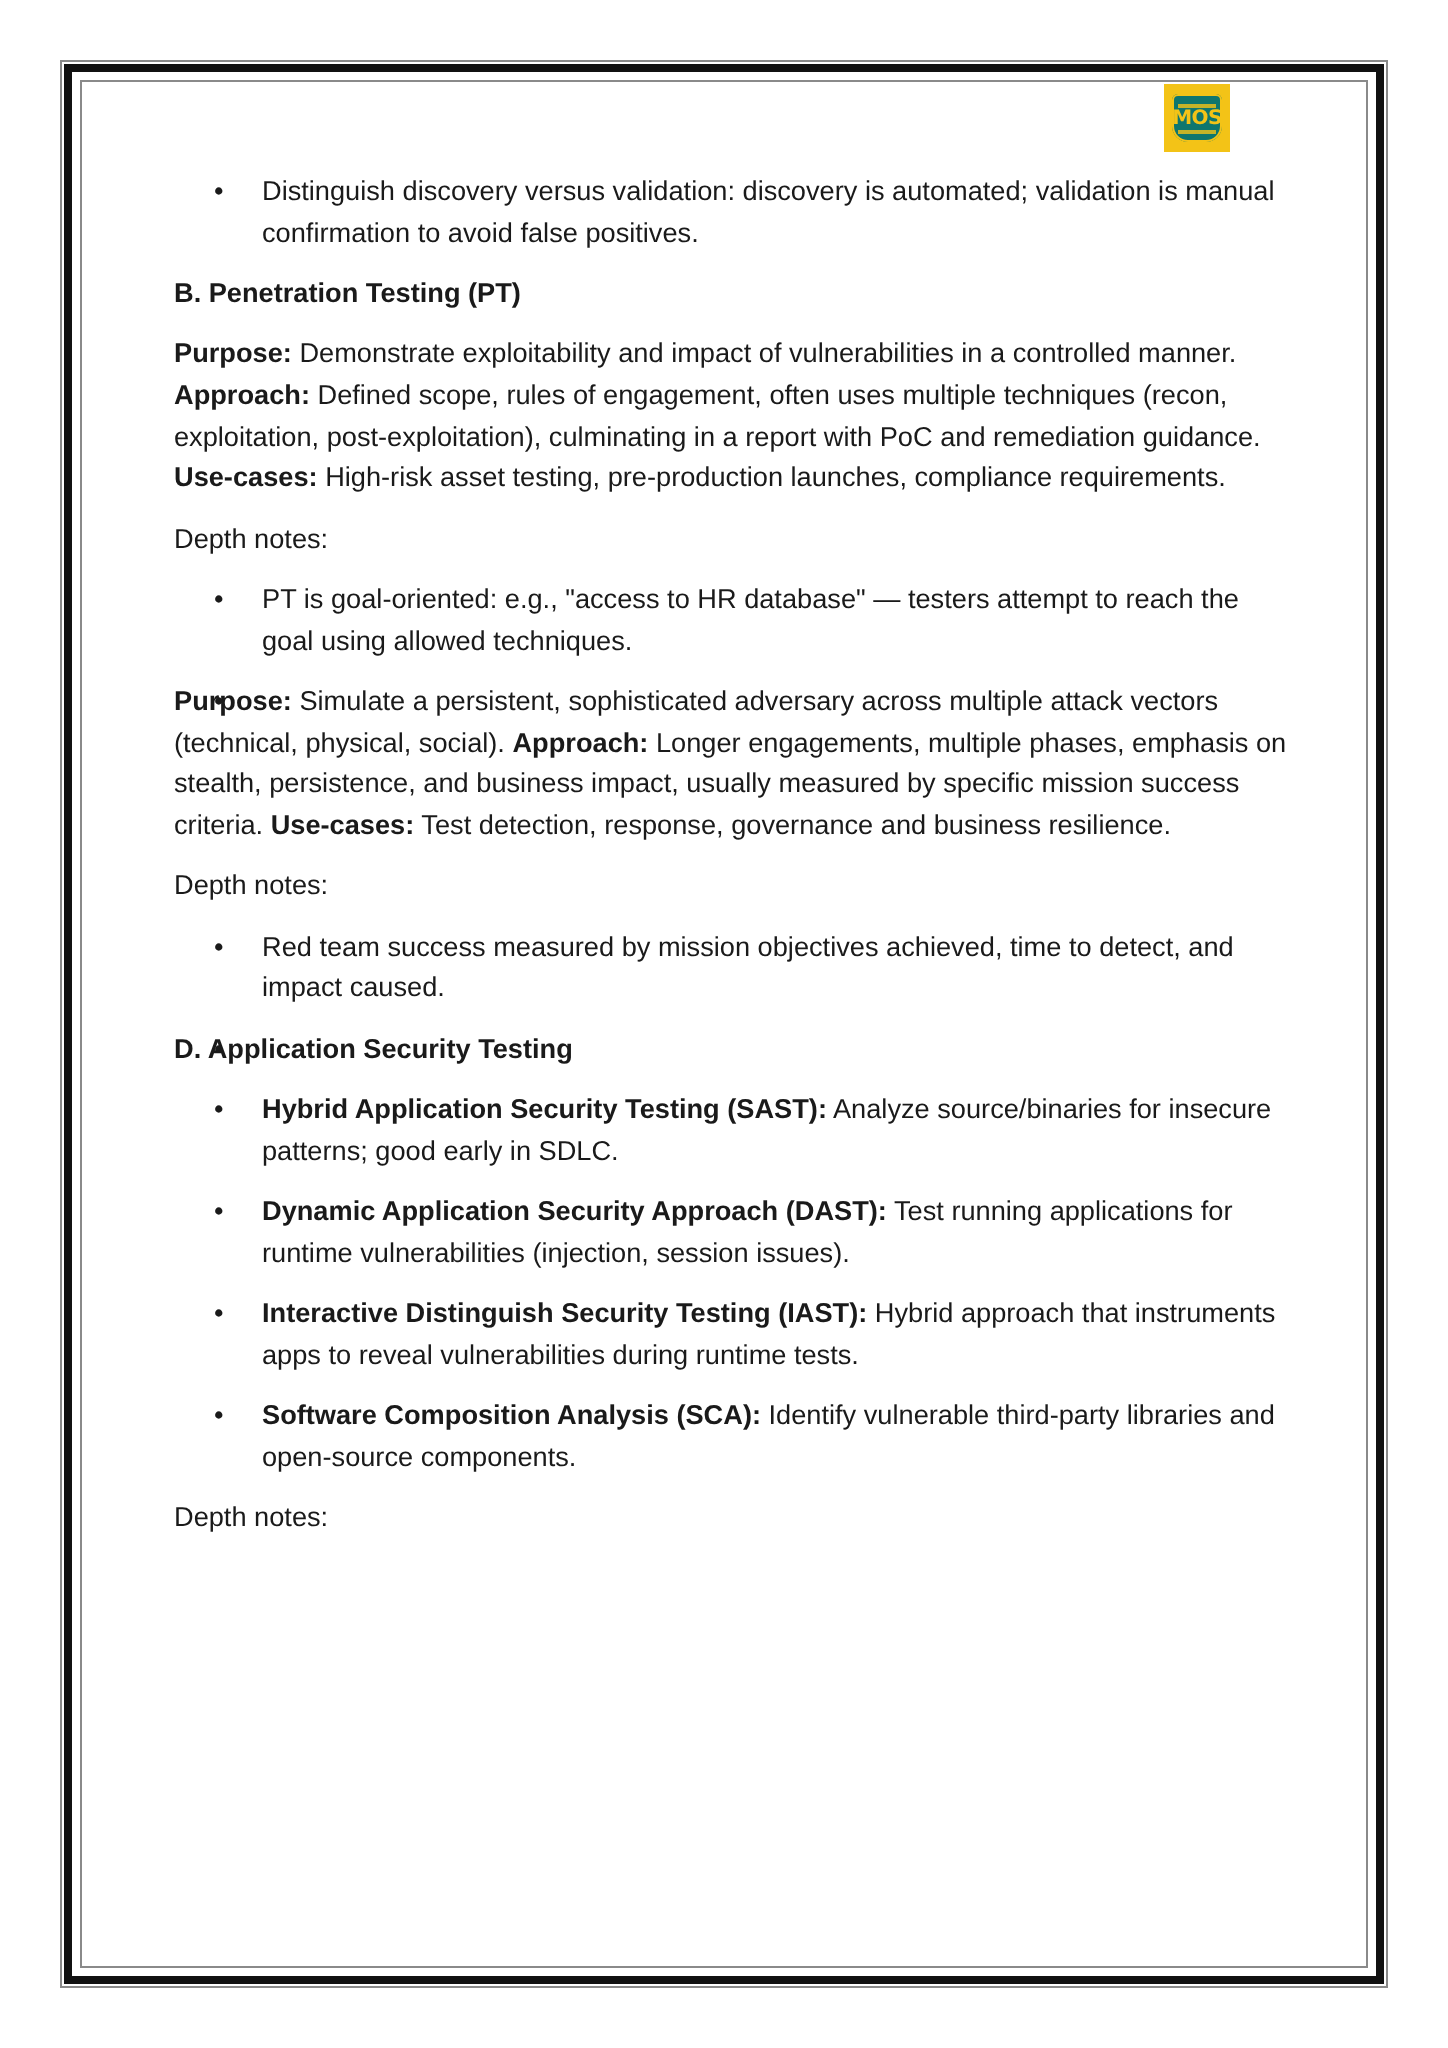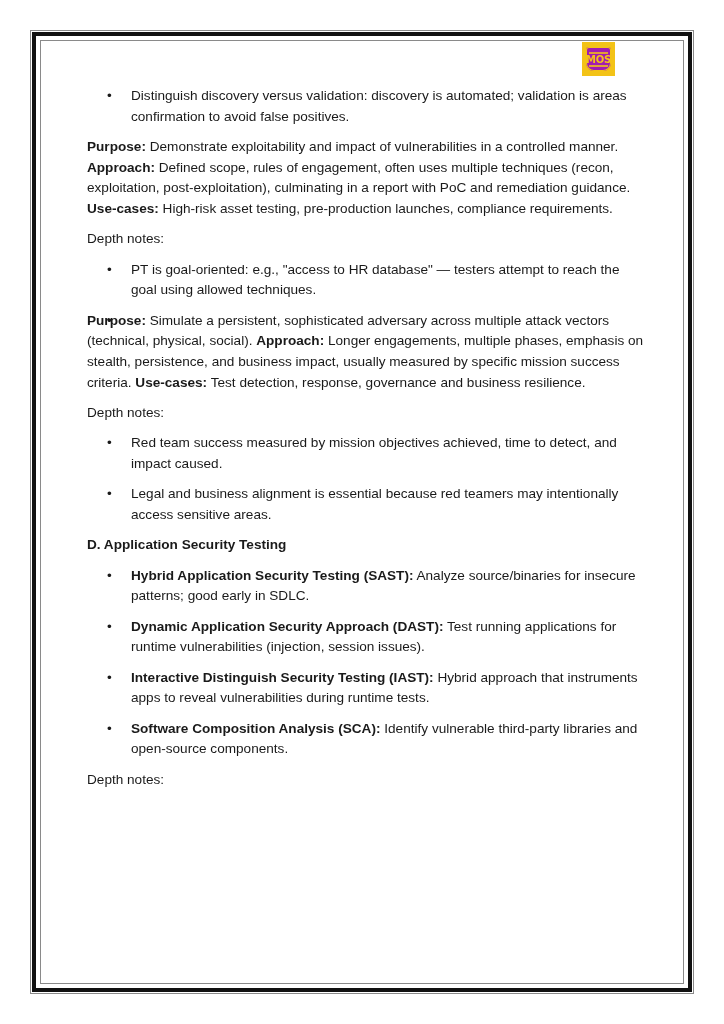--- a/index.html
+++ b/index.html
@@ -6,21 +6,21 @@
     body { width: 724px; height: 1024px; position: relative; overflow: hidden;
            font-family: "Liberation Sans", sans-serif; color: #1a1a1a; }
     .frame-outer { position: absolute; left: 30px; top: 30px; width: 664px; height: 964px;
                    box-sizing: border-box; border: 1px solid #8a8a8a; }
     .frame-mid { position: absolute; left: 1px; top: 1px; right: 1px; bottom: 1px;
                  border: 4px solid #111; }
     .frame-inner { position: absolute; left: 4px; top: 4px; right: 4px; bottom: 4px;
                    border: 1px solid #8a8a8a; }
     .logo { position: absolute; left: 582px; top: 42px; width: 33px; height: 34px;
             background: #f3c317; display: flex; align-items: center; justify-content: center; }
-    .logo-badge { width: 25px; height: 24px; background: #a21caf; border-radius: 3px 3px 8px 8px;
+    .logo-badge { width: 25px; height: 24px; background: #0f766e; border-radius: 3px 3px 8px 8px;
                   display: flex; flex-direction: column; align-items: center; justify-content: center;
                   box-shadow: inset 0 0 0 1px #f3c317; }
     .logo-top, .logo-bot { width: 19px; height: 2px; background: #f3c317; opacity: .8; }
     .logo-text { font-family: "DejaVu Sans", sans-serif; font-weight: bold; font-size: 10px;
                  line-height: 11px; color: #f3c317; letter-spacing: -0.3px; }
     .content { position: absolute; left: 87px; top: 86px; width: 560px; font-size: 13.6px; line-height: 20.7px; }
     .p { margin: 0 0 9.6px 0; }
     .h { font-weight: bold; margin: 0 0 9.6px 0; }
     ul { list-style: none; margin: 0; padding: 0; }
     li { position: relative; padding-left: 44px; margin: 0 0 9.6px 0; }
@@ -42,24 +42,25 @@
     <span class="logo-text">MOS</span>
     <div class="logo-bot"></div>
   </div>
 </div>
 
 <div class="content">
 
   <ul>
     <li>
       <span class="bullet">•</span>
-      <span>Distinguish discovery versus validation: discovery is automated; validation is areas confirmation to avoid false positives.</span>
+      <span>Distinguish discovery versus validation: discovery is automated; validation is manual confirmation to avoid false positives.</span>
     </li>
   </ul>
 
+  <div class="h">B. Penetration Testing (PT)</div>
   <p class="p"><b>Purpose:</b><span> Demonstrate exploitability and impact of vulnerabilities in a controlled manner. </span><b>Approach:</b><span> Defined scope, rules of engagement, often uses multiple techniques (recon, exploitation, post-exploitation), culminating in a report with PoC and remediation guidance. </span><b>Use-cases:</b><span> High-risk asset testing, pre-production launches, compliance requirements.</span></p>
   <p class="p">Depth notes:</p>
   <ul>
     <li>
       <span class="bullet">•</span>
       <span>PT is goal-oriented: e.g., "access to HR database" — testers attempt to reach the goal using allowed techniques.</span>
     </li>
     <li>
       <span class="bullet">•</span>
     </li>
@@ -67,21 +68,20 @@
 
   <p class="p"><b>Purpose:</b><span> Simulate a persistent, sophisticated adversary across multiple attack vectors (technical, physical, social). </span><b>Approach:</b><span> Longer engagements, multiple phases, emphasis on stealth, persistence, and business impact, usually measured by specific mission success criteria. </span><b>Use-cases:</b><span> Test detection, response, governance and business resilience.</span></p>
   <p class="p">Depth notes:</p>
   <ul>
     <li>
       <span class="bullet">•</span>
       <span>Red team success measured by mission objectives achieved, time to detect, and impact caused.</span>
     </li>
     <li>
       <span class="bullet">•</span>
-      <span>Legal and business alignment is essential because red teamers may intentionally access sensitive areas.</span>
     </li>
   </ul>
 
   <div class="h">D. Application Security Testing</div>
   <ul>
     <li>
       <span class="bullet">•</span>
       <b>Hybrid Application Security Testing (SAST):</b><span> Analyze source/binaries for insecure patterns; good early in SDLC.</span>
     </li>
     <li>

